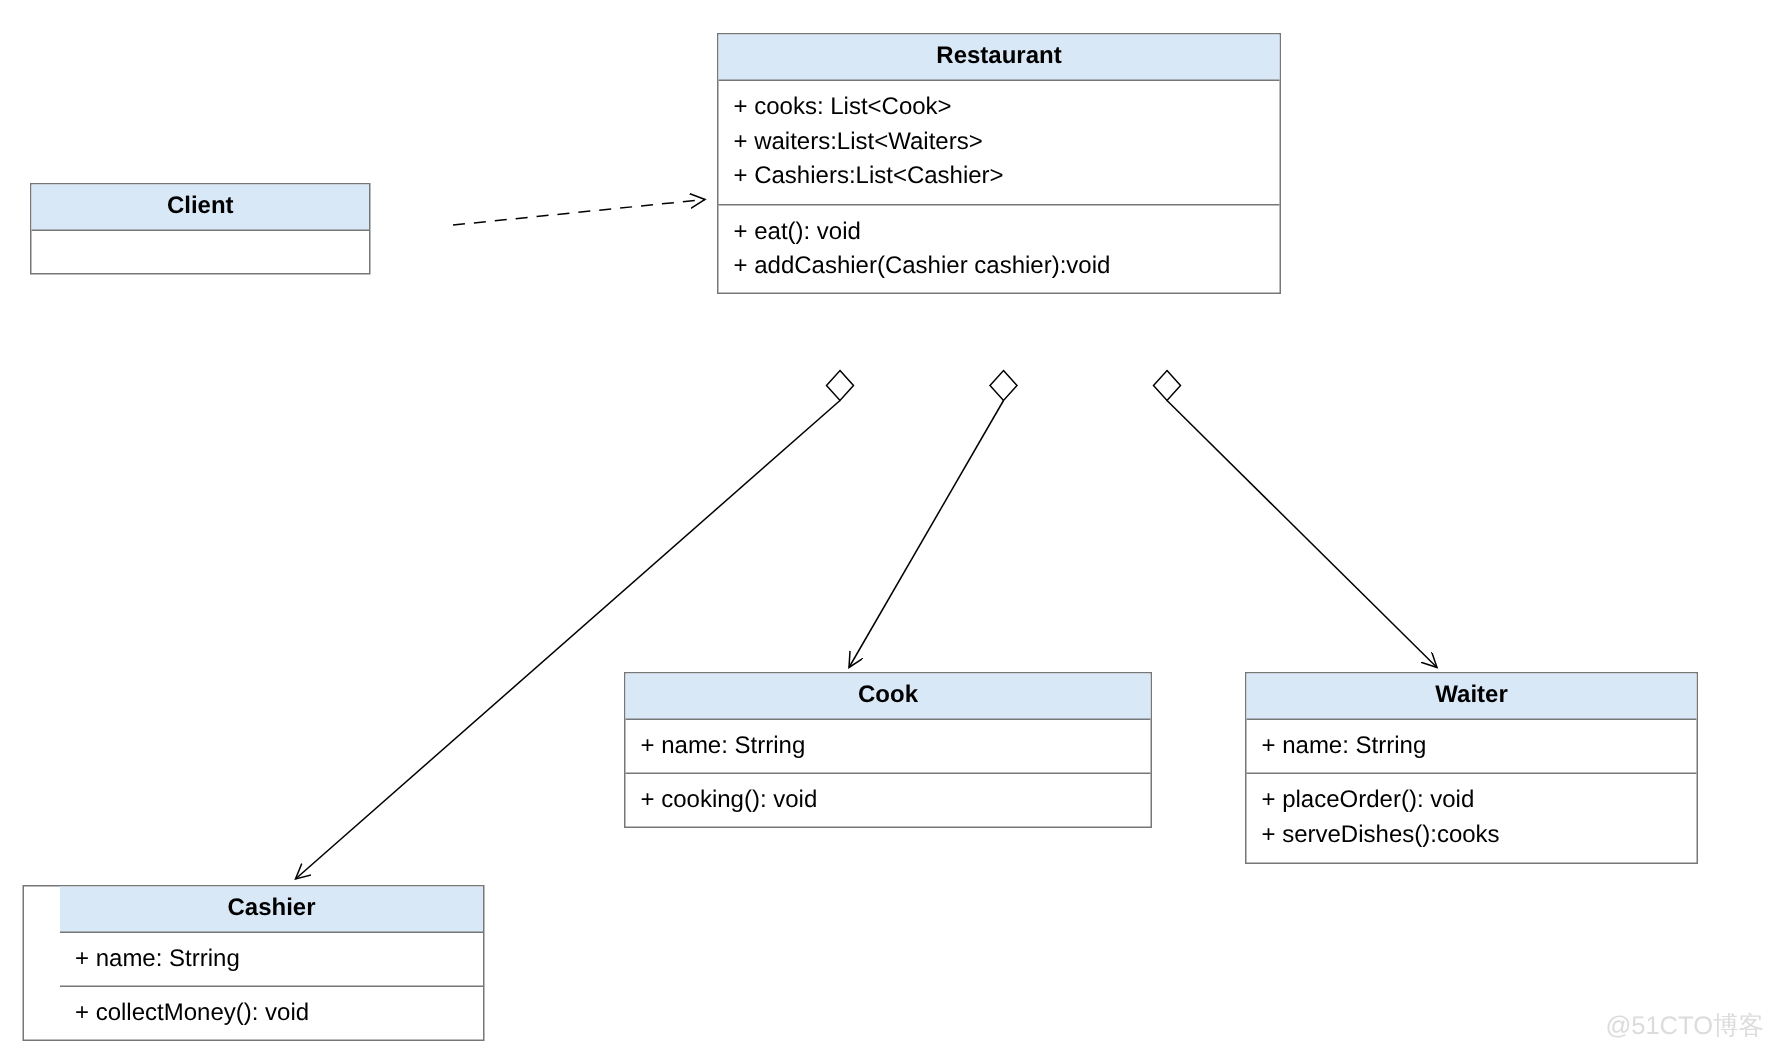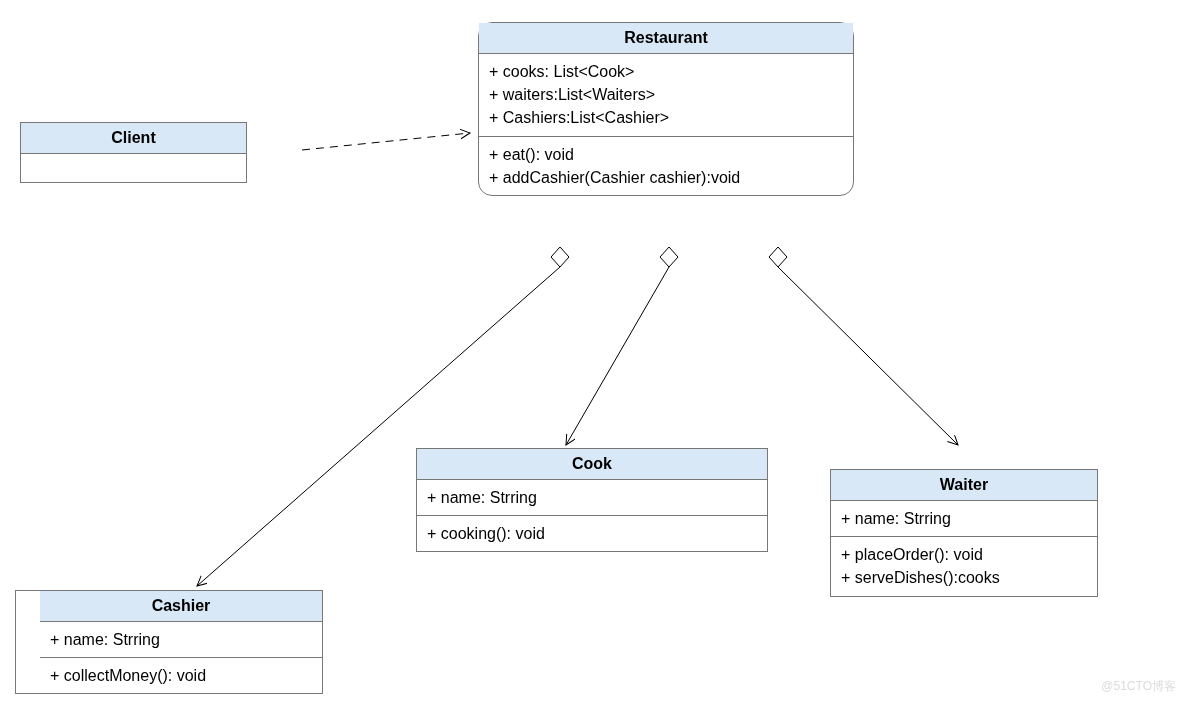--- a/index.html
+++ b/index.html
@@ -31,21 +31,21 @@
     padding: 6px 10px;
     line-height: 1.45;
   }
   .uml-section:last-child { border-bottom: none; }
   .uml-section.empty { min-height: 28px; padding: 0; }
   .watermark {
     position: absolute;
     right: 8px;
     bottom: 6px;
     color: #dcdcdc;
-    font-size: 12px;
+    font-size: 17px;
   }
   svg.connectors {
     position: absolute;
     left: 0; top: 0;
     width: 1184px;
     height: 701px;
     pointer-events: none;
   }
 </style>
 </head>
@@ -68,21 +68,21 @@
 
   <polygon points="778,247 787,257 778,267 769,257" fill="#fff" stroke="#000" stroke-width="1"></polygon>
   <line x1="778" y1="267" x2="958" y2="445" stroke="#000" stroke-width="1" marker-end="url(#open-arrow)"></line>
 </svg>
 
 <div class="uml-class" style="left:20px; top:122px; width:227px;">
   <div class="uml-title">Client</div>
   <div class="uml-section empty"></div>
 </div>
 
-<div class="uml-class" style="left:478px; top:22px; width:376px;border-radius:14px;">
+<div class="uml-class" style="left:478px; top:22px; width:376px;">
   <div class="uml-title">Restaurant</div>
   <div class="uml-section">
     <div>+ cooks: List&lt;Cook&gt;</div>
     <div>+ waiters:List&lt;Waiters&gt;</div>
     <div>+ Cashiers:List&lt;Cashier&gt;</div>
   </div>
   <div class="uml-section">
     <div>+ eat(): void</div>
     <div>+ addCashier(Cashier cashier):void</div>
   </div>
@@ -91,21 +91,21 @@
 <div class="uml-class" style="left:416px; top:448px; width:352px;">
   <div class="uml-title">Cook</div>
   <div class="uml-section">
     <div>+ name: Strring</div>
   </div>
   <div class="uml-section">
     <div>+ cooking(): void</div>
   </div>
 </div>
 
-<div class="uml-class" style="left:830px; top:448px; width:268px;margin-top:21px;">
+<div class="uml-class" style="left:830px; top:448px; width:302px;">
   <div class="uml-title">Waiter</div>
   <div class="uml-section">
     <div>+ name: Strring</div>
   </div>
   <div class="uml-section">
     <div>+ placeOrder(): void</div>
     <div>+ serveDishes():cooks</div>
   </div>
 </div>
 

